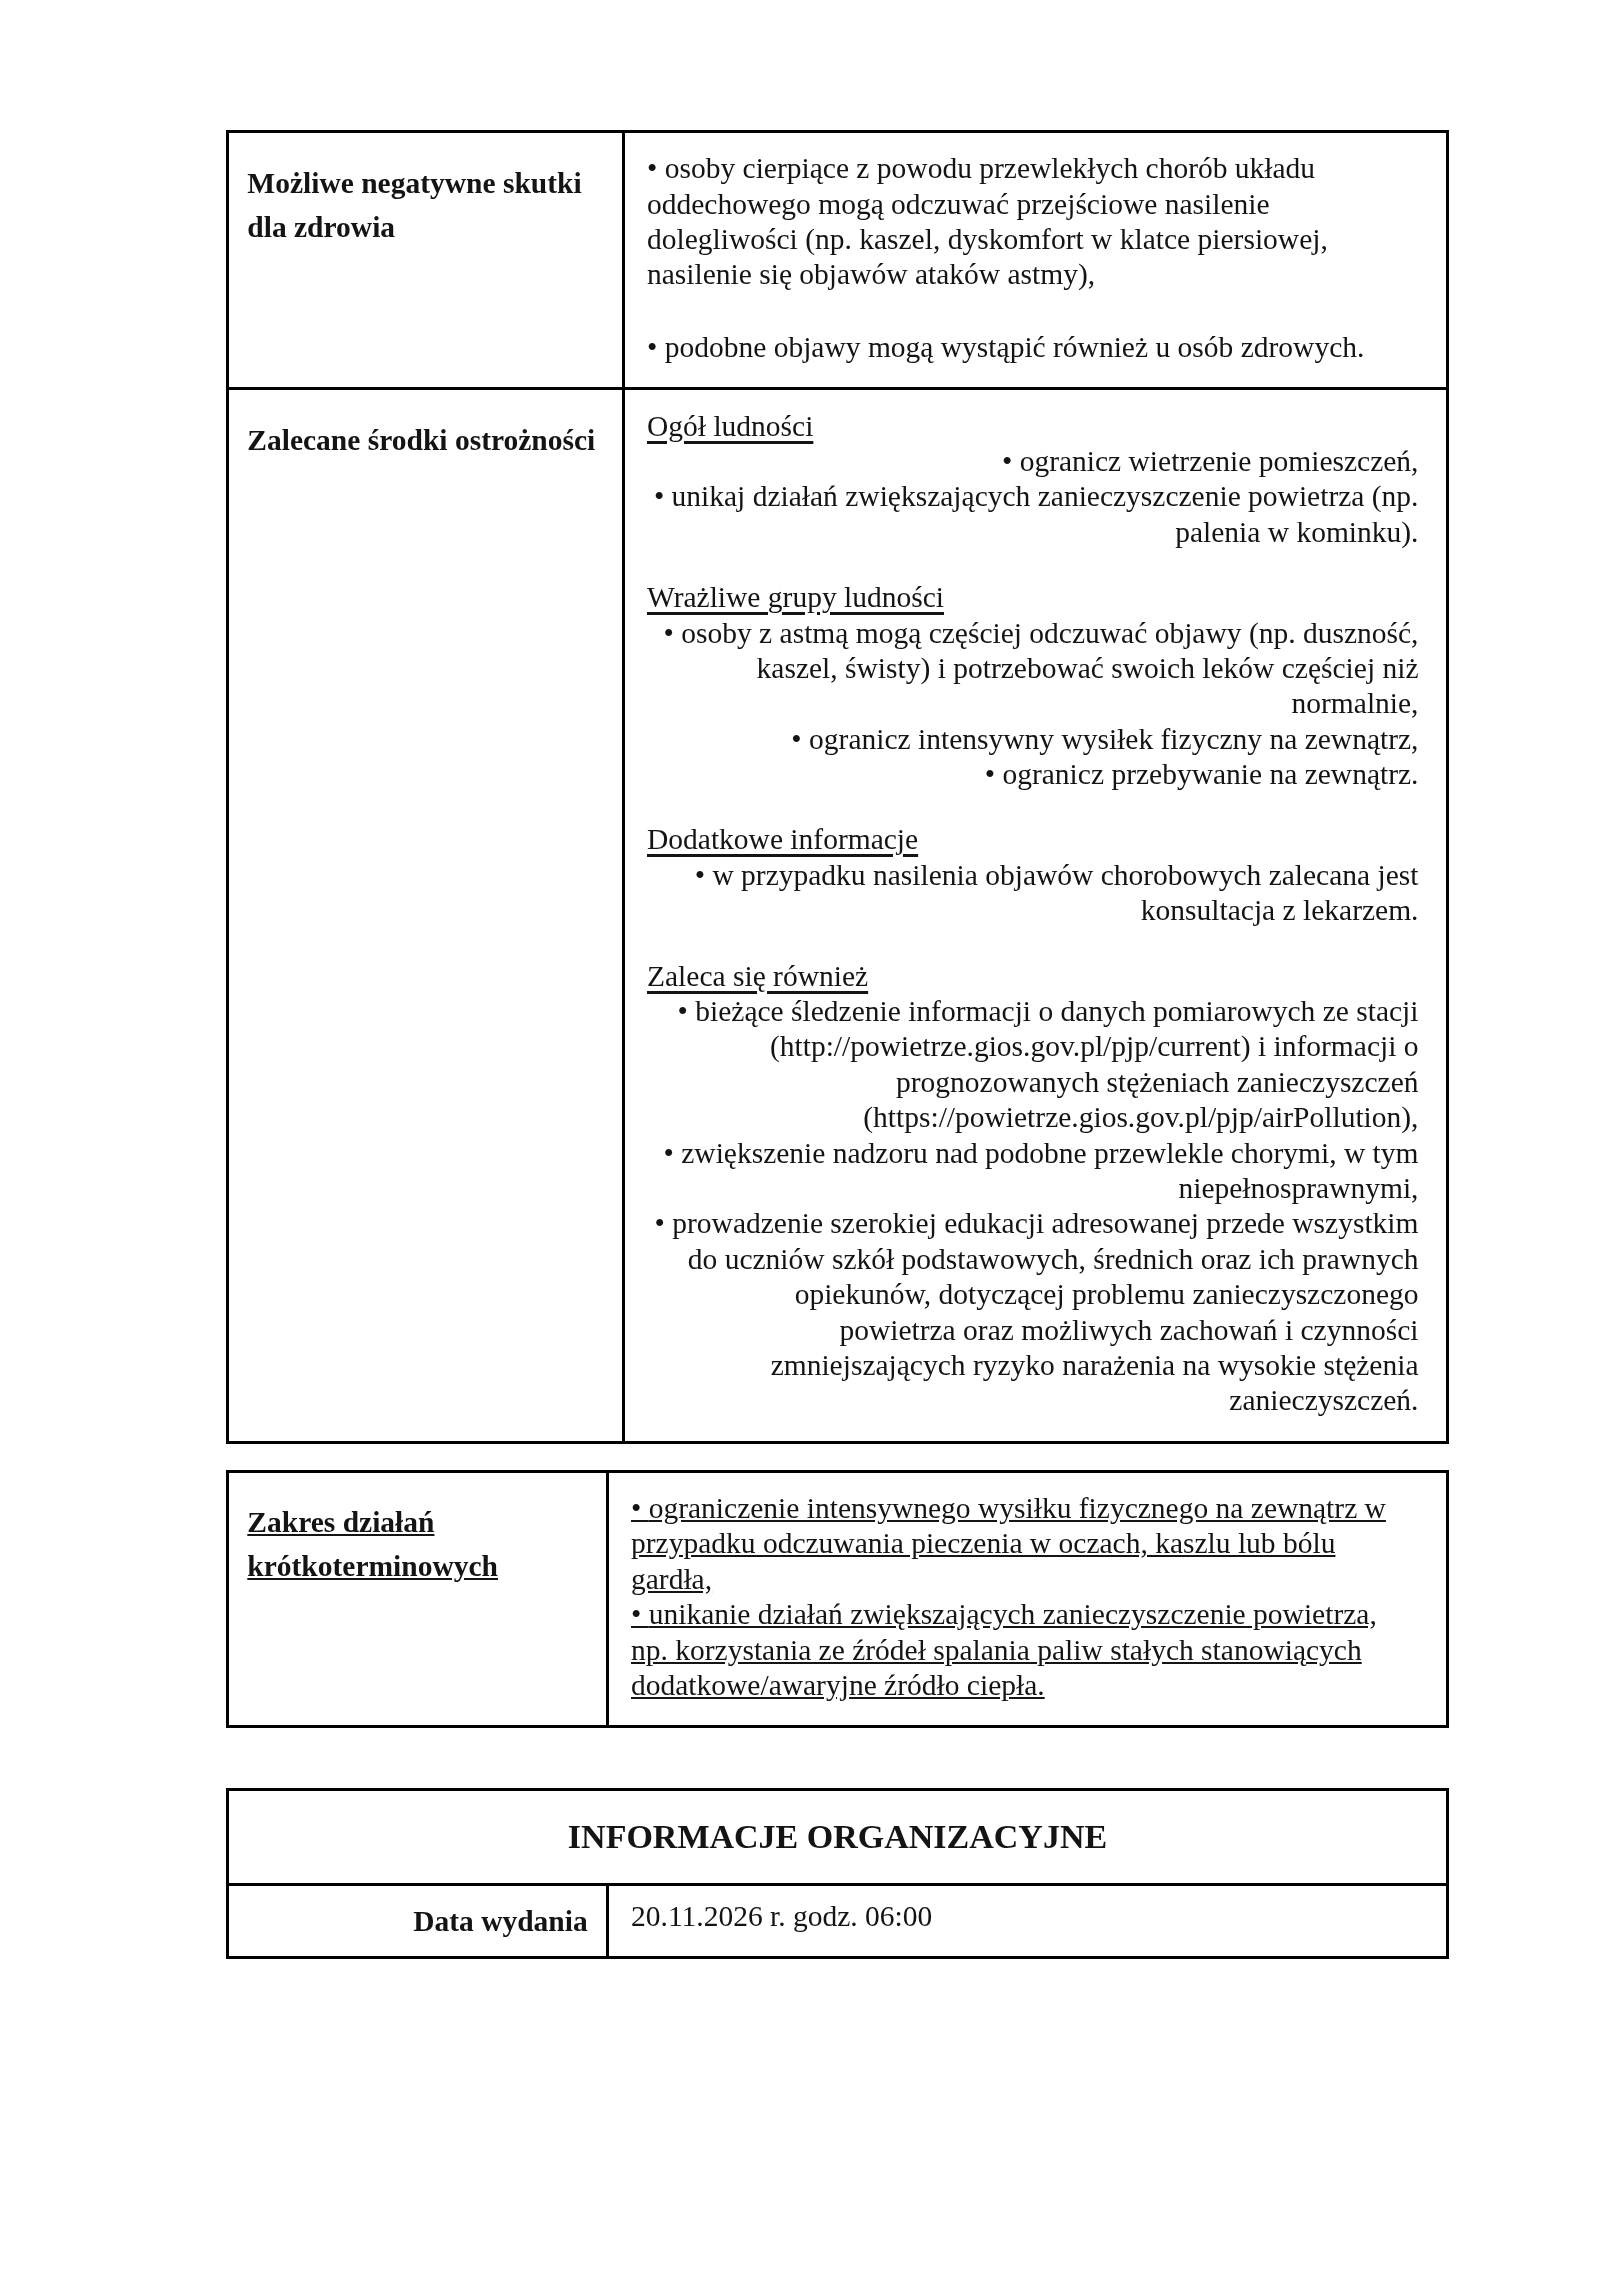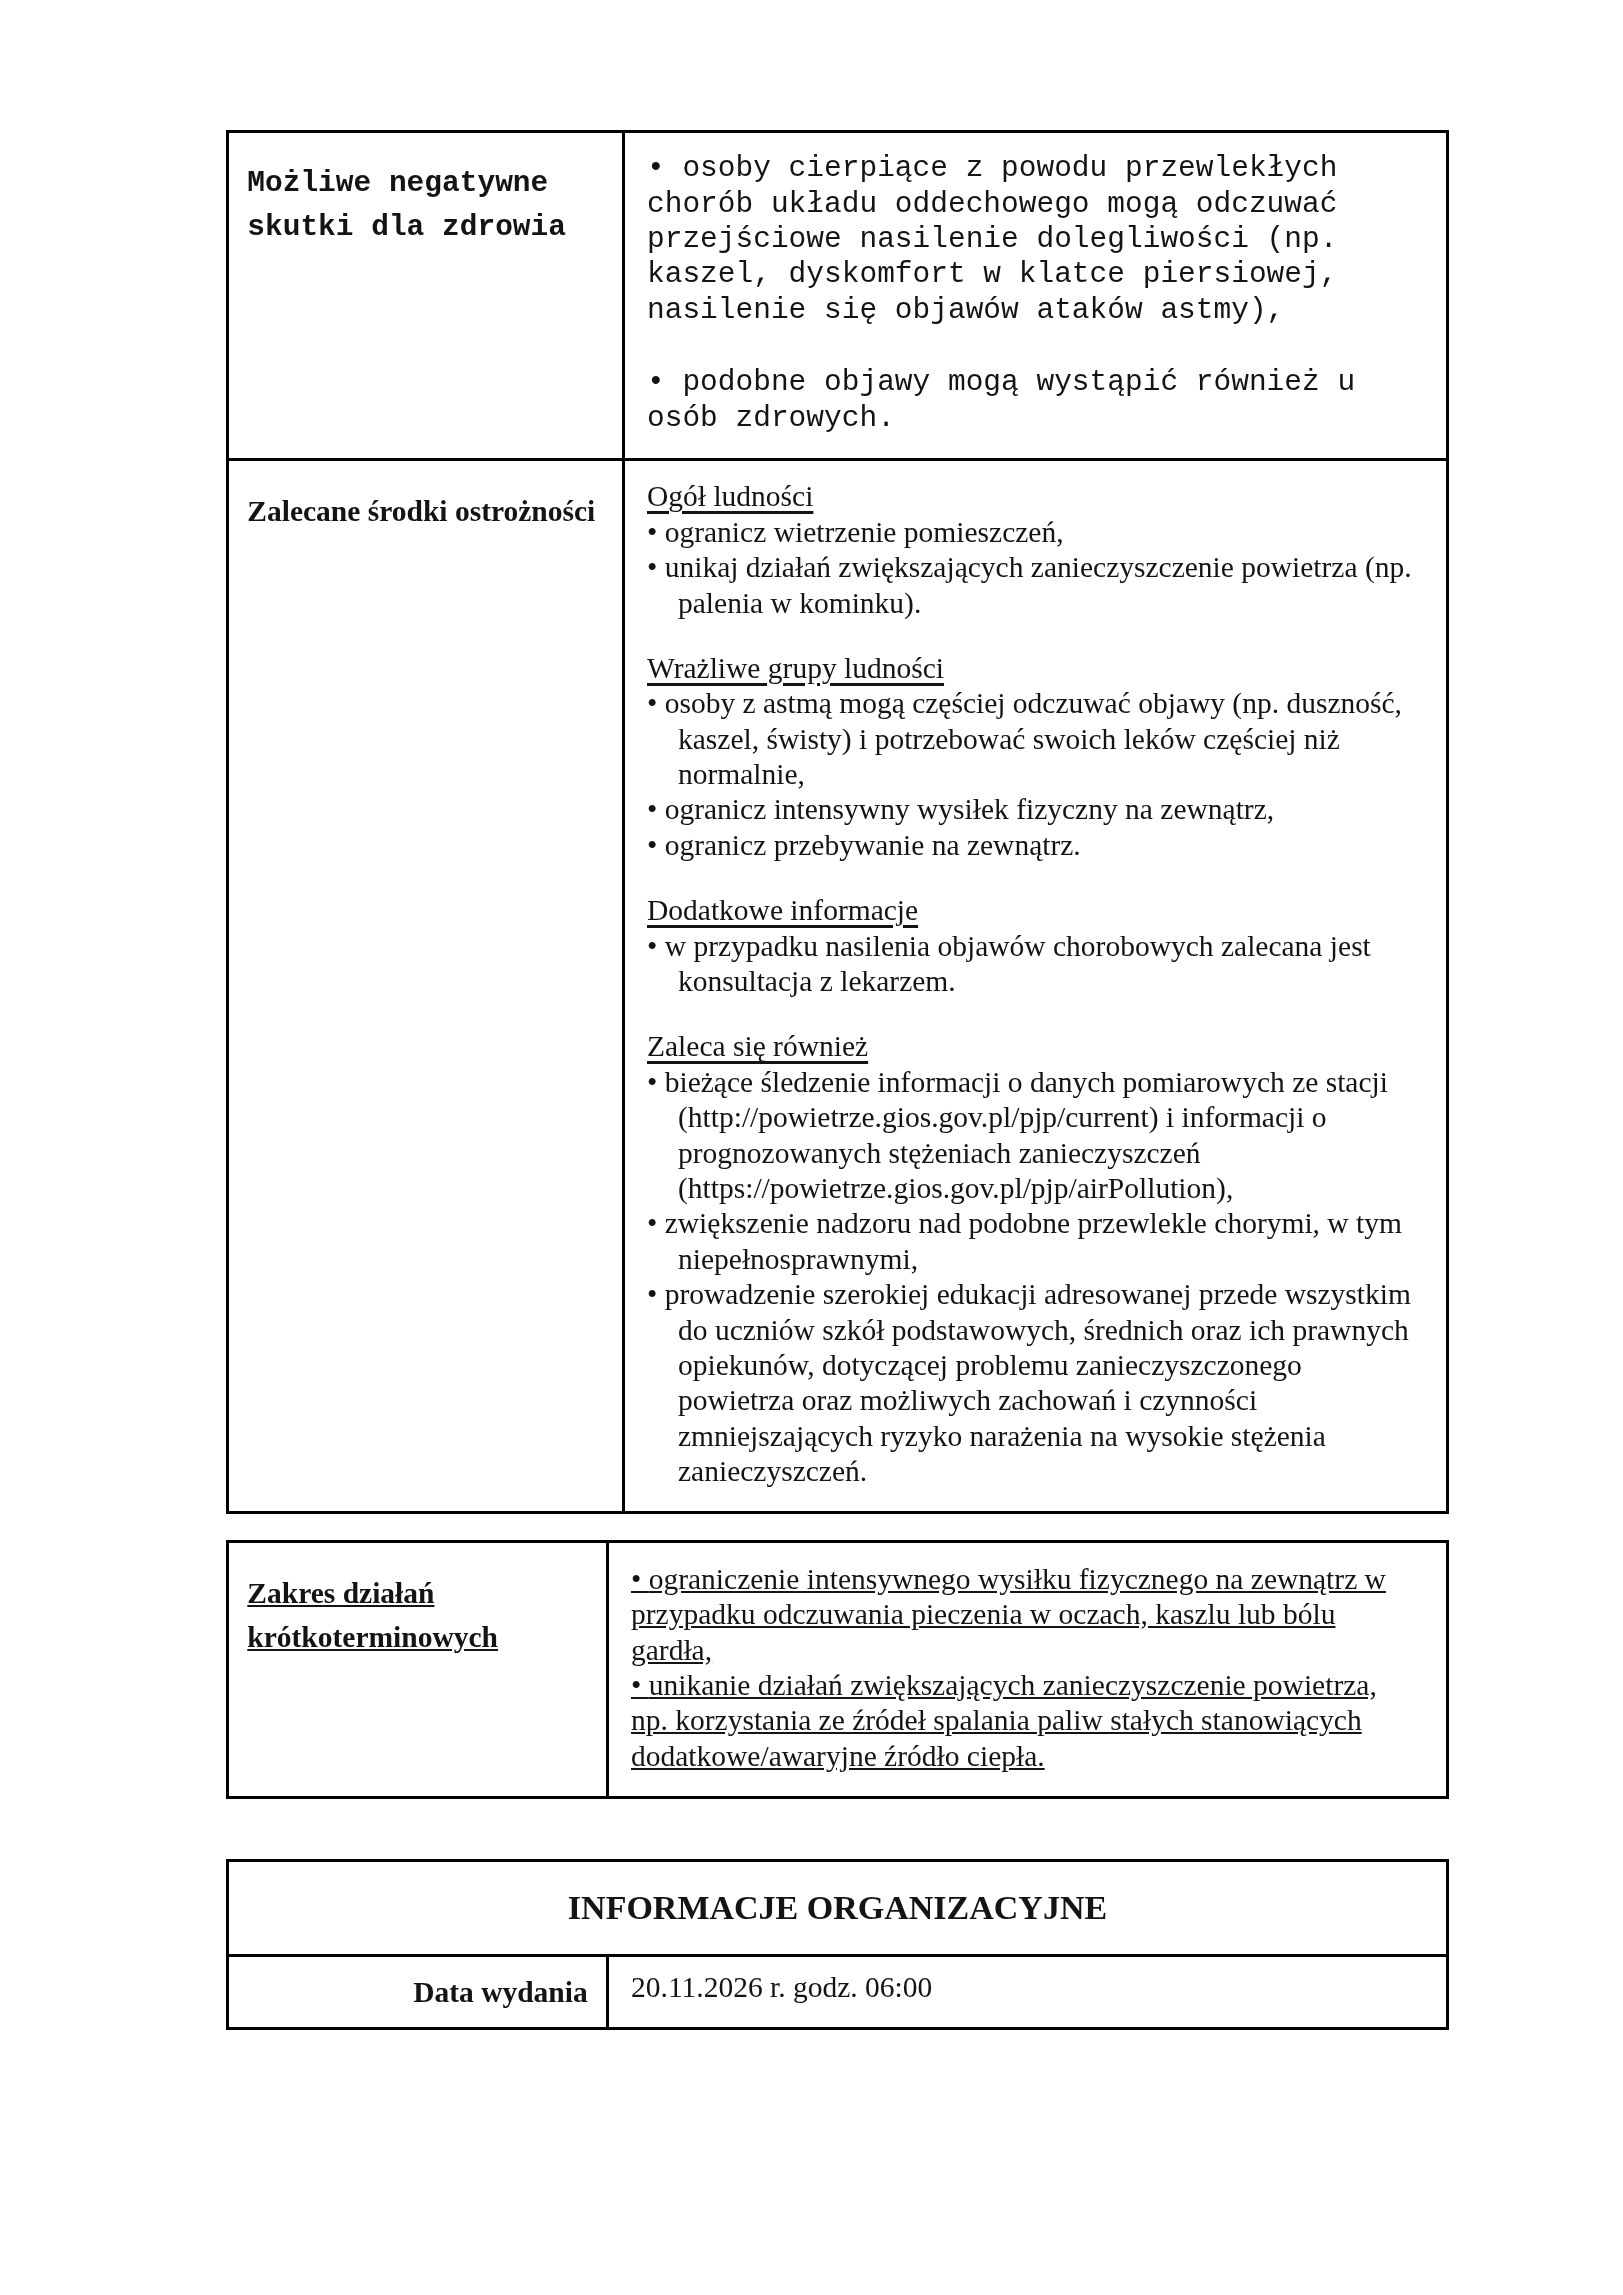--- a/index.html
+++ b/index.html
@@ -15,27 +15,27 @@
   table.doc td { border:3.3px solid #000; vertical-align:top; }
   table.doc { border:3.9px solid #000; }
 
   td.label-cell {
     font-weight:bold; font-size:29.5px; line-height:1.5;
     padding:27.5px 18.3px 19.6px 18.3px;
   }
   td.vmid { vertical-align:middle; }
   td.content-cell { font-size:29.5px; line-height:1.2; padding:18.3px 27.5px 22px 22px; }
 
-  .r1 td { height:226px;font-family:Liberation Mono, monospace; }
+  .r1 td { height:226px; }
   .t2row td { height:223px;text-decoration:underline; }
 
   ul.blist { list-style:none; }
   ul.blist li::before { content:"\2022\00A0"; }
   ul.flush li { padding-left:0; text-indent:0; }
-  ul.hang  li { padding-left:31px; text-indent:-31px; }
+  ul.hang  li { padding-left:31px; text-indent:-31px;text-align:right; }
   ul.gap-big li + li { margin-top:37px; }
   ul.gap-huge li + li { }
 
   .section + .section { margin-top:30px; }
   .sec-heading { text-decoration:underline; text-underline-offset:5.2px; text-decoration-thickness:2.6px; }
 
   td.banner-cell { text-align:center; font-weight:bold; padding:23.6px 26px; vertical-align:middle; }
   .banner-line { font-size:33px; line-height:1.3; }
   .banner-line + .banner-line { margin-top:14.4px; }
   .t3-title { font-size:34px; }

